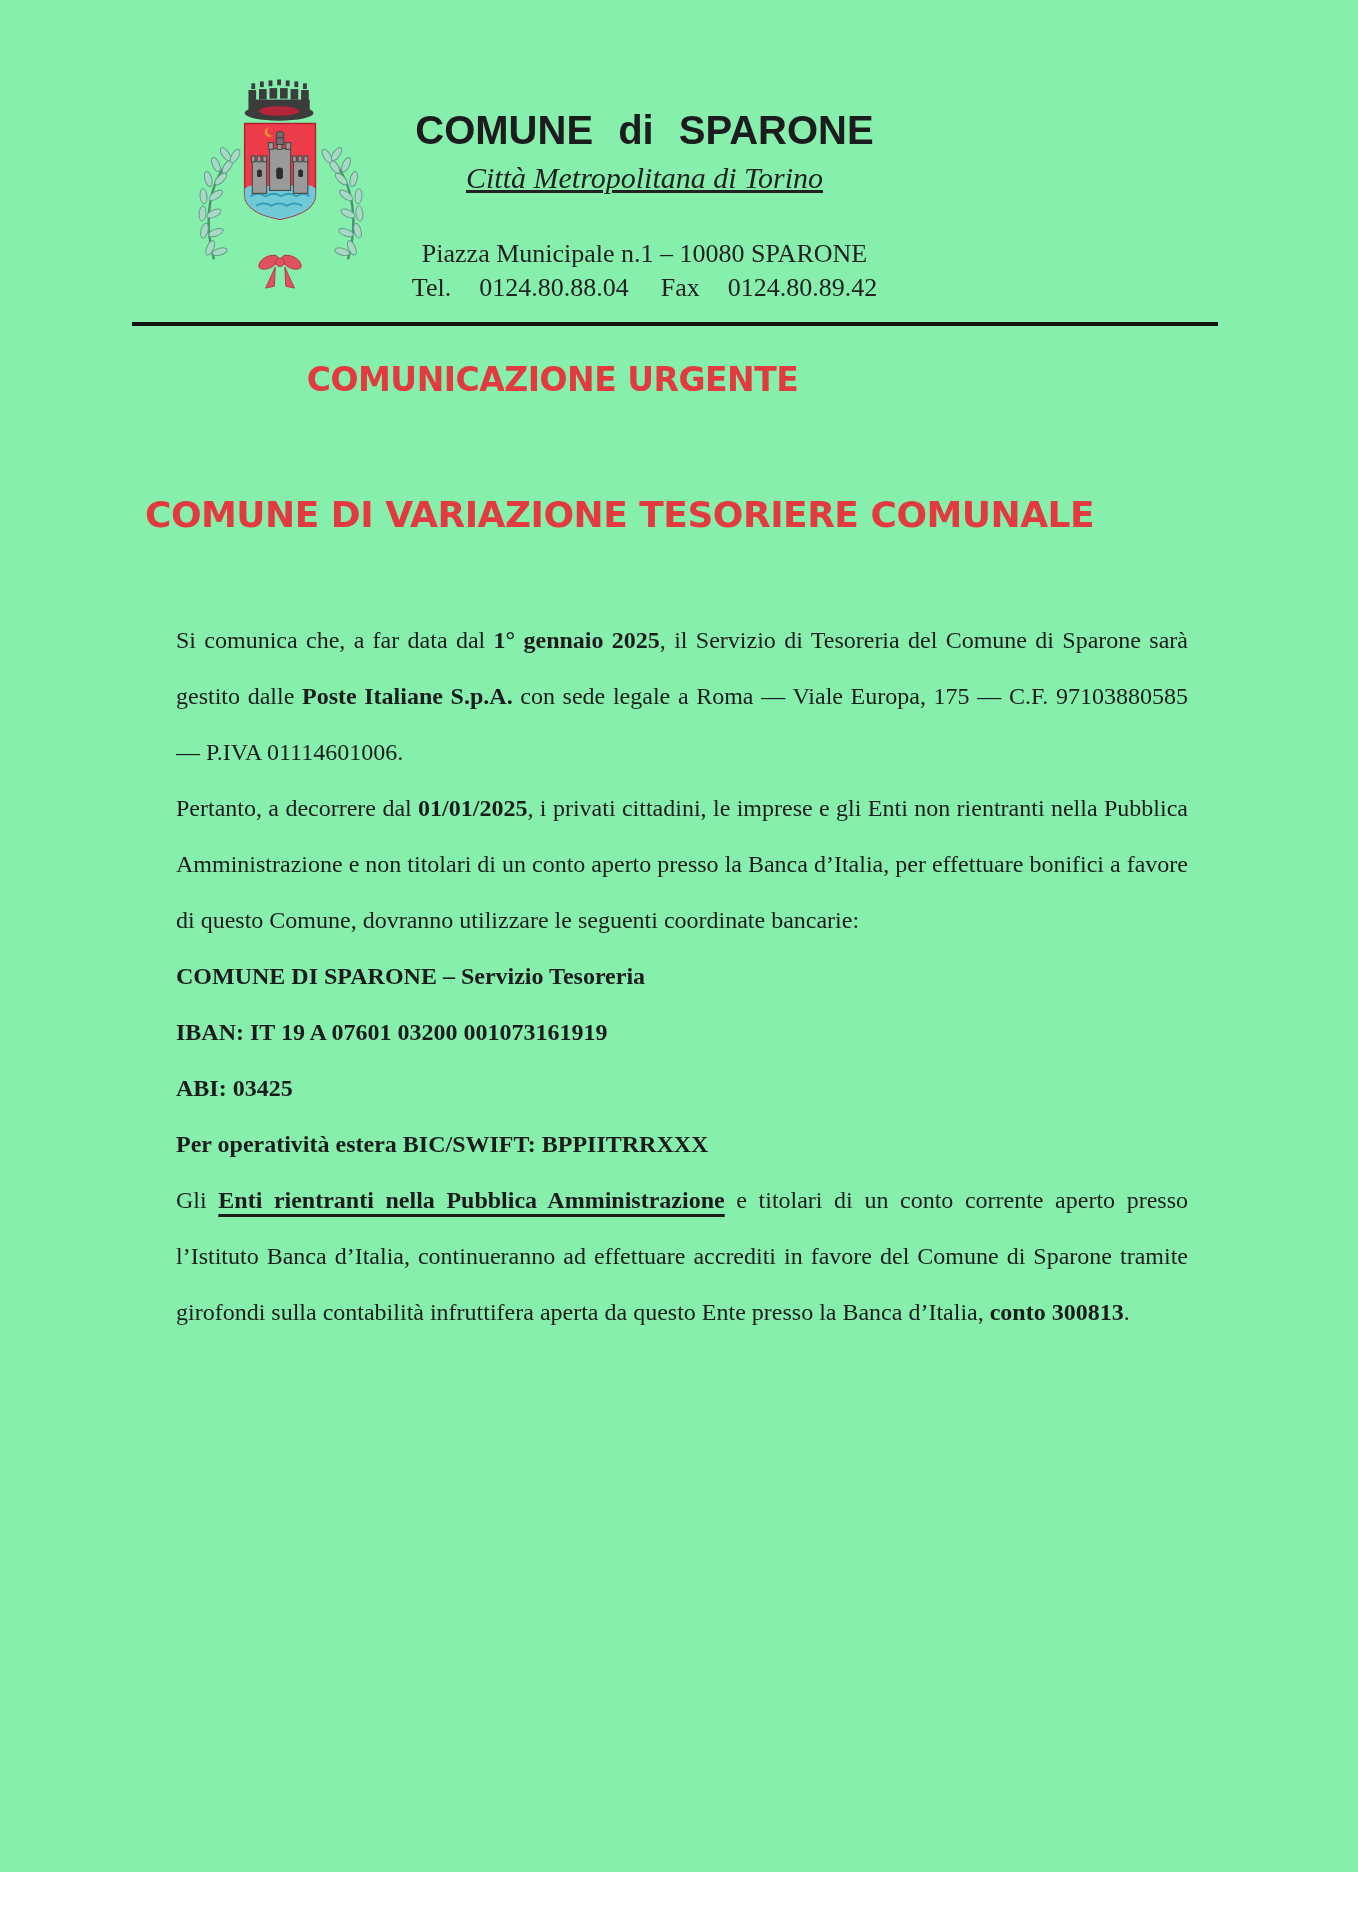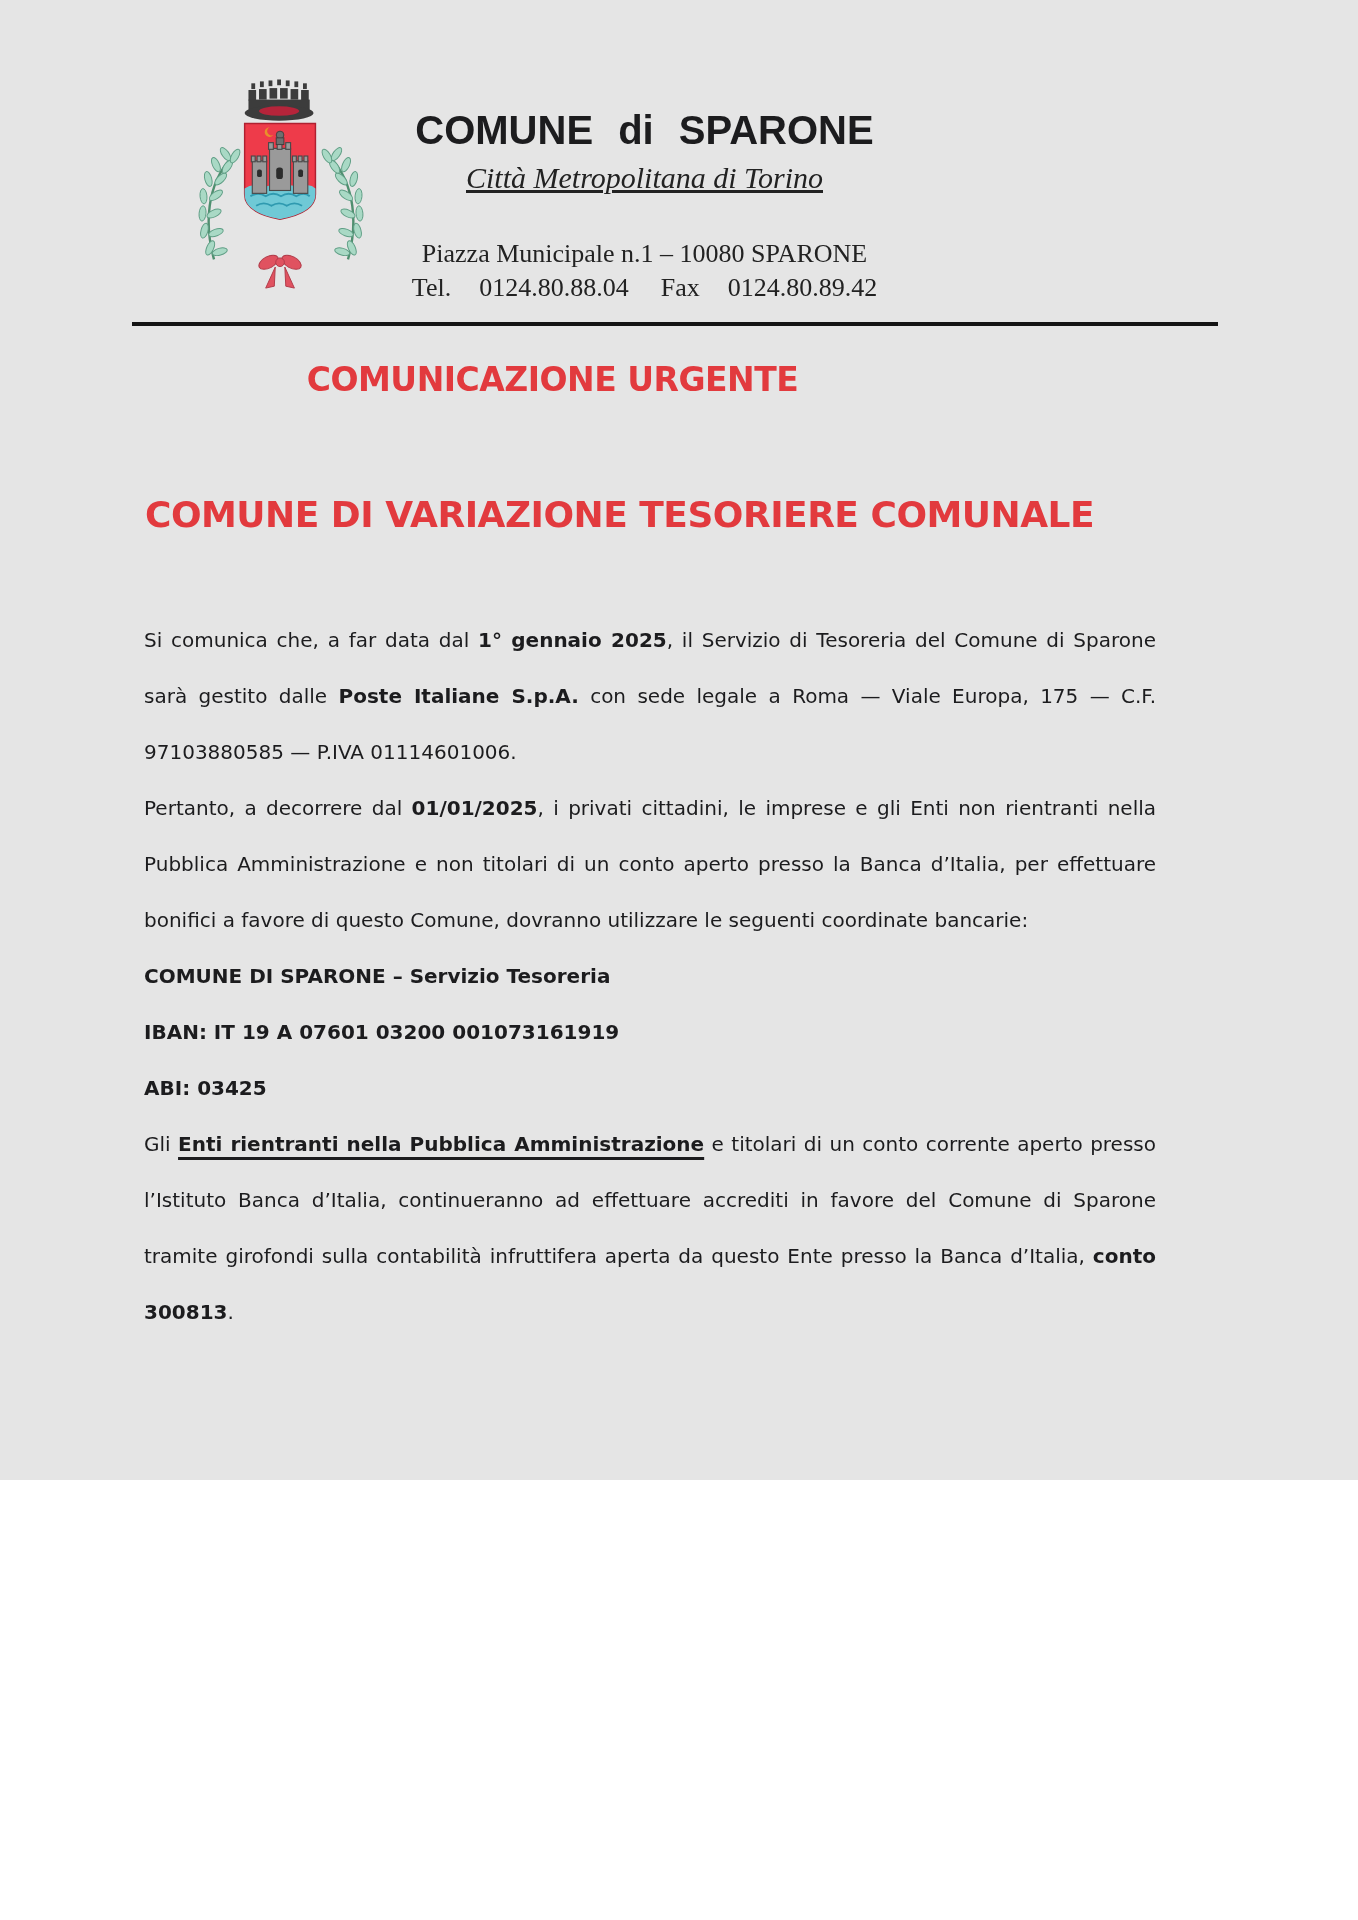--- a/index.html
+++ b/index.html
@@ -4,22 +4,22 @@
 <style>
   html, body { margin: 0; padding: 0; }
   body {
     width: 1358px; height: 1920px;
     background: #ffffff;
     font-family: "DejaVu Sans", sans-serif;
     color: #1d1d1f;
   }
   .page {
     position: relative;
-    width: 1358px; height: 1480px;
-    background: #e5e5e5;
+    width: 1358px; height: 1872px;
+    background: #86efac;
     overflow: hidden;
   }
 
   
   .crest {
     position: absolute; left: 172px; top: 68px;
     width: 218px; height: 222px;
   }
   .crest svg { width: 100%; height: 100%; }
 
@@ -62,24 +62,24 @@
     position: absolute; left: 145px; width: 815px;
     text-align: center; font-weight: bold;
     font-family: "DejaVu Sans", sans-serif;
     letter-spacing: -0.5px; white-space: nowrap;
   }
   .heading-1 { top: 360px; font-size: 33px; }
   .heading-2 { top: 494px; font-size: 36px; }
 
   
   .doc-body {
-    position: absolute; left: 144px; top: 612px;
+    position: absolute; left: 176px; top: 612px;
     width: 1012px;
-    font-size: 20px; line-height: 56px;
-    text-align: justify; color: #1c1c1e;
+    font-size: 24px; line-height: 56px;
+    text-align: justify; color: #1c1c1e; font-family: Liberation Serif, serif;
   }
   .doc-body p { margin: 0; }
   .bank-block div { font-weight: bold; text-align: left; }
   .para-3 { margin-top: 104px; }
   .b { font-weight: bold; }
   .ub {
     font-weight: bold;
     text-decoration: underline;
     text-decoration-thickness: 3px;
     text-underline-offset: 6px;
@@ -212,18 +212,19 @@
   <div class="doc-body">
 
     <p class="para-1"><span>Si comunica che, a far data dal </span><span class="b">1° gennaio 2025</span><span>, il Servizio di Tesoreria del Comune di Sparone sarà gestito dalle </span><span class="b">Poste Italiane S.p.A.</span><span> con sede legale a Roma — Viale Europa, 175 — C.F. 97103880585 — P.IVA 01114601006.</span></p>
 
     <p class="para-2"><span>Pertanto, a decorrere dal </span><span class="b">01/01/2025</span><span>, i privati cittadini, le imprese e gli Enti non rientranti nella Pubblica Amministrazione e non titolari di un conto aperto presso la Banca d’Italia, per effettuare bonifici a favore di questo Comune, dovranno utilizzare le seguenti coordinate bancarie:</span></p>
 
     <div class="bank-block">
       <div>COMUNE DI SPARONE – Servizio Tesoreria</div>
       <div>IBAN: IT 19 A 07601 03200 001073161919</div>
       <div>ABI: 03425</div>
+      <div>Per operatività estera BIC/SWIFT: BPPIITRRXXX</div>
     </div>
 
     <p class="para-3"><span>Gli </span><span class="ub">Enti rientranti nella Pubblica Amministrazione</span><span> e titolari di un conto corrente aperto presso l’Istituto Banca d’Italia, continueranno ad effettuare accrediti in favore del Comune di Sparone tramite girofondi sulla contabilità infruttifera aperta da questo Ente presso la Banca d’Italia, </span><span class="b">conto 300813</span><span>.</span></p>
 
   </div>
 </div>
 
 </body></html>

